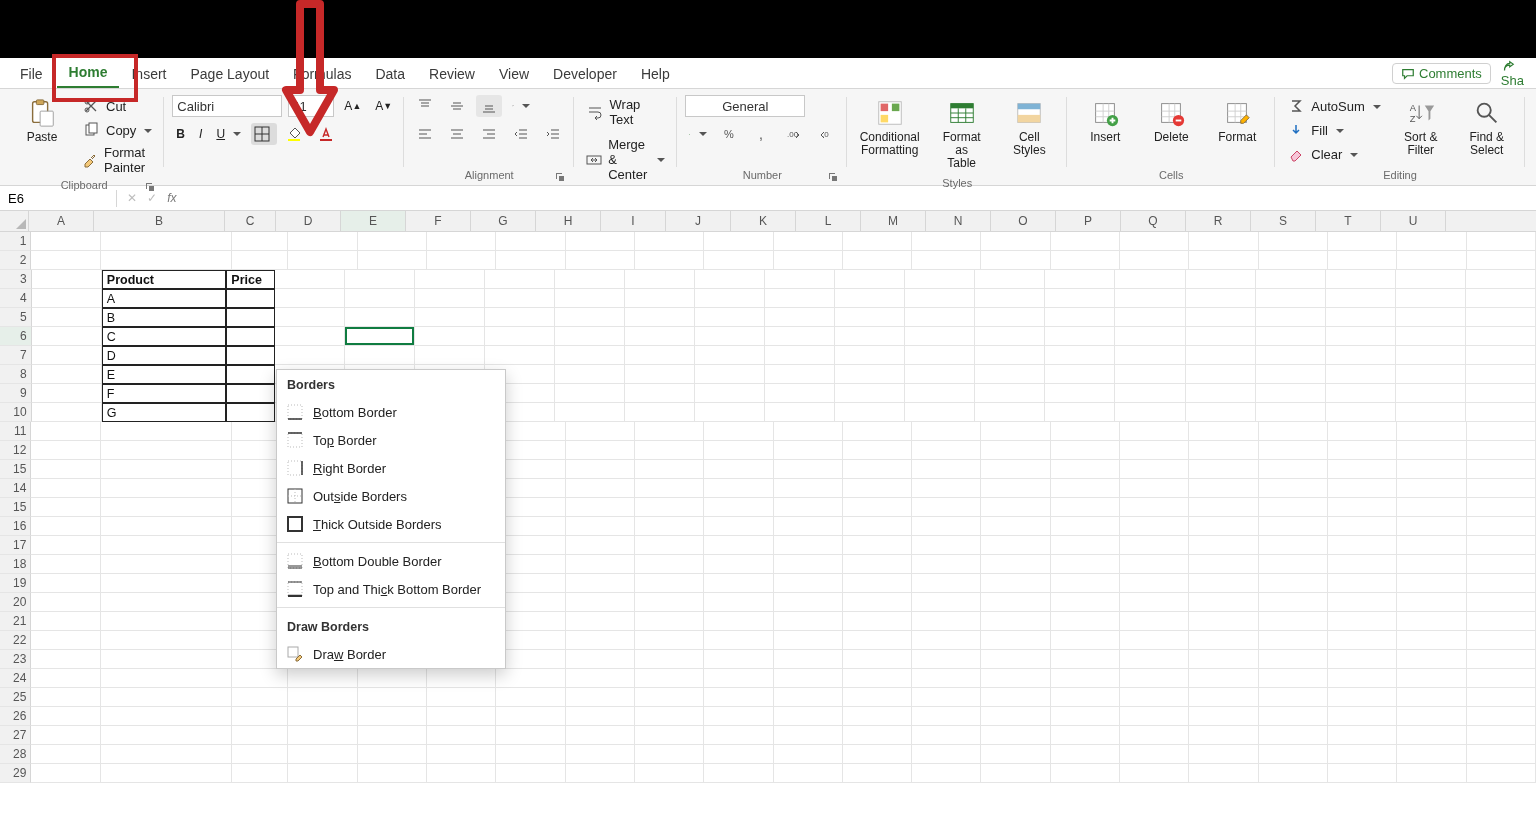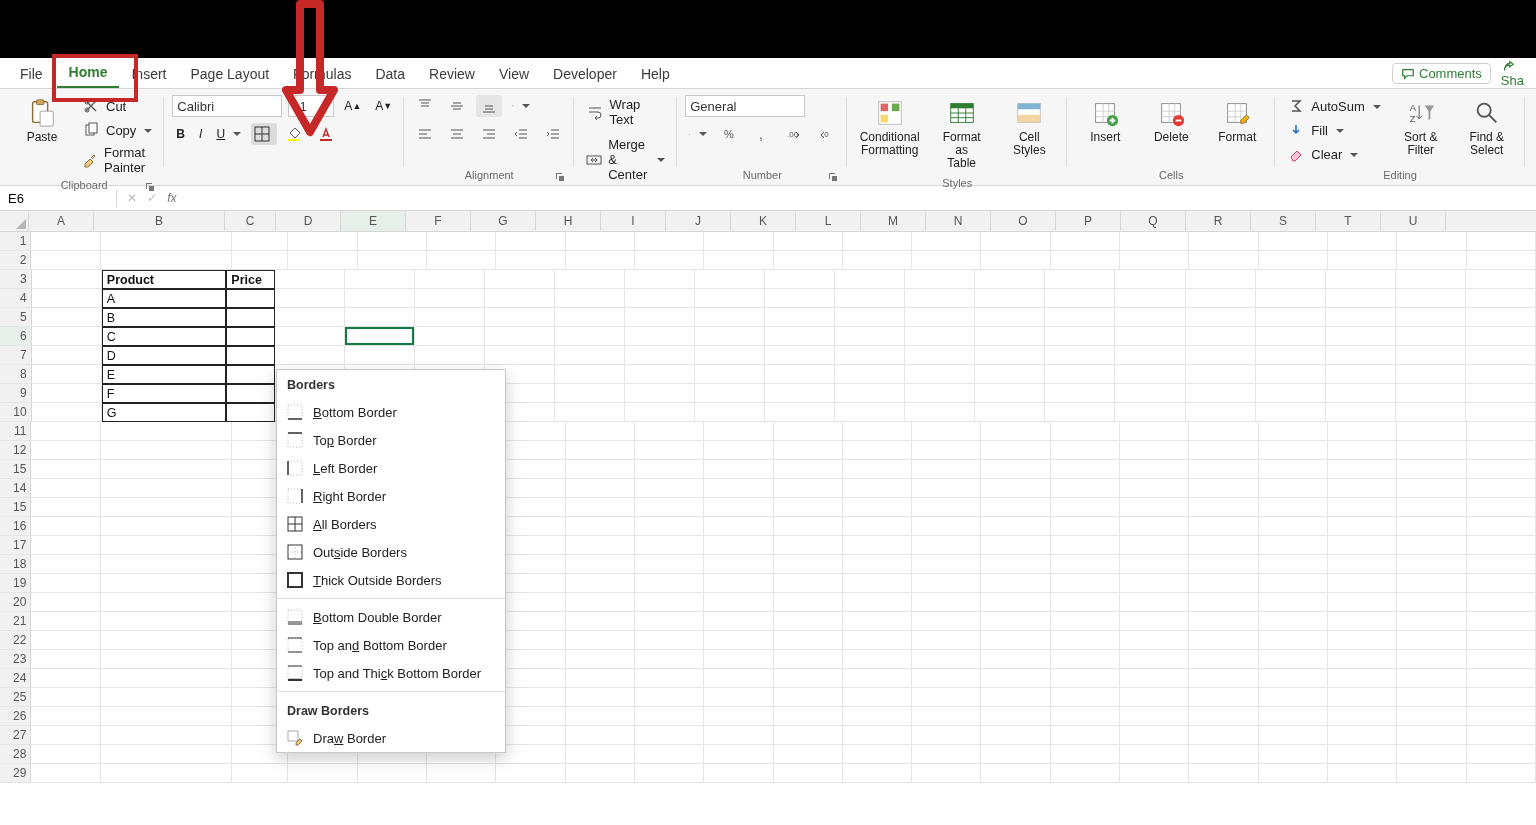--- a/index.html
+++ b/index.html
@@ -26,21 +26,21 @@
   .stack { display:flex; flex-direction:column; gap:2px; }
   .row { display:flex; align-items:center; gap:6px; }
   .btn { display:flex; align-items:center; gap:6px; padding:2px 4px; border-radius:3px; cursor:pointer; }
   .btn .caret::after { content:""; border:4px solid transparent; border-top-color:#555; display:inline-block; margin-left:2px; transform:translateY(2px); }
   .big-btn { display:flex; flex-direction:column; align-items:center; justify-content:flex-start; padding:2px 6px; cursor:pointer; gap:2px; min-width:48px; }
   .big-btn .lbl { font-size:12px; text-align:center; line-height:1.1; }
   .mini { font-size:13px; }
   .input { background:#fff; border:1px solid #c8c8c8; height:20px; padding:0 4px; font-size:13px; color:#333; }
   .font-name { width:100px; }
   .font-size { width:36px; text-align:left; }
-  .num-format { width:110px; }
+  .num-format { width:110px;text-align:center; }
   .icon { display:inline-flex; align-items:center; justify-content:center; }
   .sq18 { width:18px; height:18px; }
   .sq32 { width:32px; height:32px; }
   .svg { display:block; }
   .split { display:inline-flex; align-items:center; }
   .split .main { padding:2px 2px; }
   .split .dd { padding:2px 2px; }
 
   
   .fx-bar { display:flex; align-items:center; height:24px; border-bottom:1px solid #d6d6d6; }
@@ -1281,45 +1281,27 @@
               <rect x="1" y="1" width="14" height="14" fill="none" stroke="#bbb" stroke-dasharray="1 2"></rect>
               <path d="M1 1h14" stroke="#333" stroke-width="1.5"></path>
             </svg>
           </span>
           <span>To<span class="underline-accel">p</span> Border</span>
         </div>
       <div class="menu-item">
           <span class="mi-icon">
             <svg width="16" height="16" viewBox="0 0 16 16">
               <rect x="1" y="1" width="14" height="14" fill="none" stroke="#bbb" stroke-dasharray="1 2"></rect>
-              <path d="M1 1v14" stroke="#333" stroke-width="1.5"></path>
-            </svg>
-          </span>
-          <span><span class="underline-accel">L</span>eft Border</span>
-        </div>
-      <div class="menu-item">
-          <span class="mi-icon">
-            <svg width="16" height="16" viewBox="0 0 16 16">
-              <rect x="1" y="1" width="14" height="14" fill="none" stroke="#bbb" stroke-dasharray="1 2"></rect>
               <path d="M15 1v14" stroke="#333" stroke-width="1.5"></path>
             </svg>
           </span>
           <span><span class="underline-accel">R</span>ight Border</span>
         </div>
 
 
-      <div class="menu-item">
-          <span class="mi-icon">
-            <svg width="16" height="16" viewBox="0 0 16 16">
-              <rect x="1" y="1" width="14" height="14" fill="none" stroke="#333"></rect>
-              <path d="M8 1v14M1 8h14" stroke="#333"></path>
-            </svg>
-          </span>
-          <span><span class="underline-accel">A</span>ll Borders</span>
-        </div>
       <div class="menu-item">
           <span class="mi-icon">
             <svg width="16" height="16" viewBox="0 0 16 16">
               <rect x="1" y="1" width="14" height="14" fill="none" stroke="#333"></rect>
               <path d="M8 1v14M1 8h14" stroke="#bbb" stroke-dasharray="1 2"></path>
             </svg>
           </span>
           <span>Out<span class="underline-accel">s</span>ide Borders</span>
         </div>
       <div class="menu-item">
@@ -1334,29 +1316,20 @@
       <div class="menu-sep"></div>
 
       <div class="menu-item">
           <span class="mi-icon">
             <svg width="16" height="16" viewBox="0 0 16 16">
               <rect x="1" y="1" width="14" height="14" fill="none" stroke="#bbb" stroke-dasharray="1 2"></rect>
               <path d="M1 13h14M1 15h14" stroke="#333"></path>
             </svg>
           </span>
           <span><span class="underline-accel">B</span>ottom Double Border</span>
-        </div>
-      <div class="menu-item">
-          <span class="mi-icon">
-            <svg width="16" height="16" viewBox="0 0 16 16">
-              <rect x="1" y="1" width="14" height="14" fill="none" stroke="#bbb" stroke-dasharray="1 2"></rect>
-              <path d="M1 1h14M1 15h14" stroke="#333"></path>
-            </svg>
-          </span>
-          <span>Top an<span class="underline-accel">d</span> Bottom Border</span>
         </div>
       <div class="menu-item">
           <span class="mi-icon">
             <svg width="16" height="16" viewBox="0 0 16 16">
               <rect x="1" y="1" width="14" height="14" fill="none" stroke="#bbb" stroke-dasharray="1 2"></rect>
               <path d="M1 1h14" stroke="#333"></path>
               <path d="M1 15h14" stroke="#333" stroke-width="2.5"></path>
             </svg>
           </span>
           <span>Top and Thi<span class="underline-accel">c</span>k Bottom Border</span>

